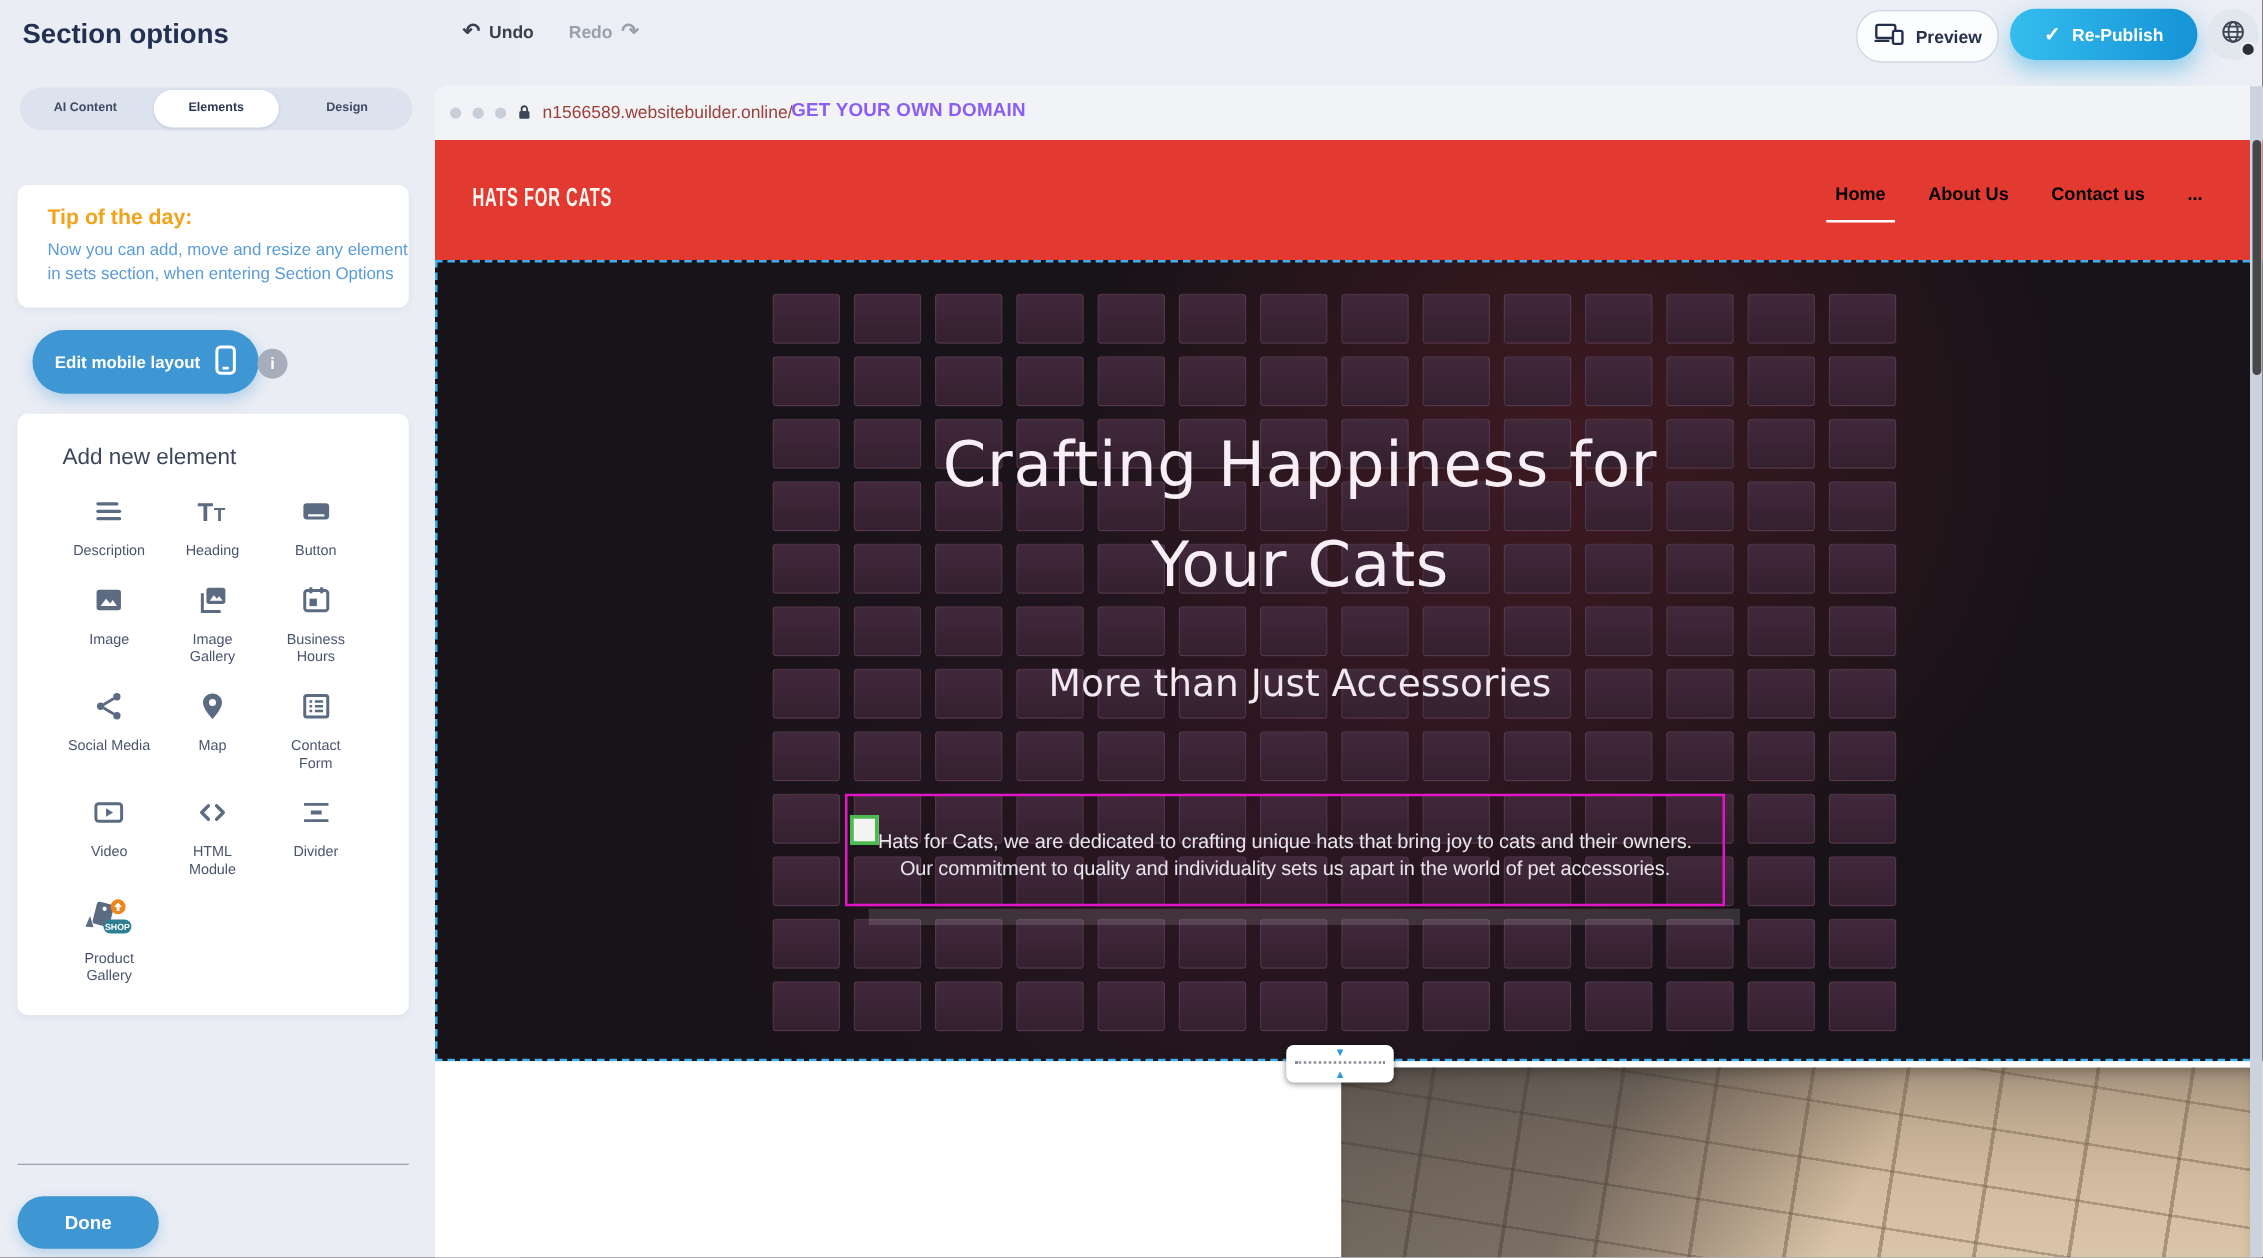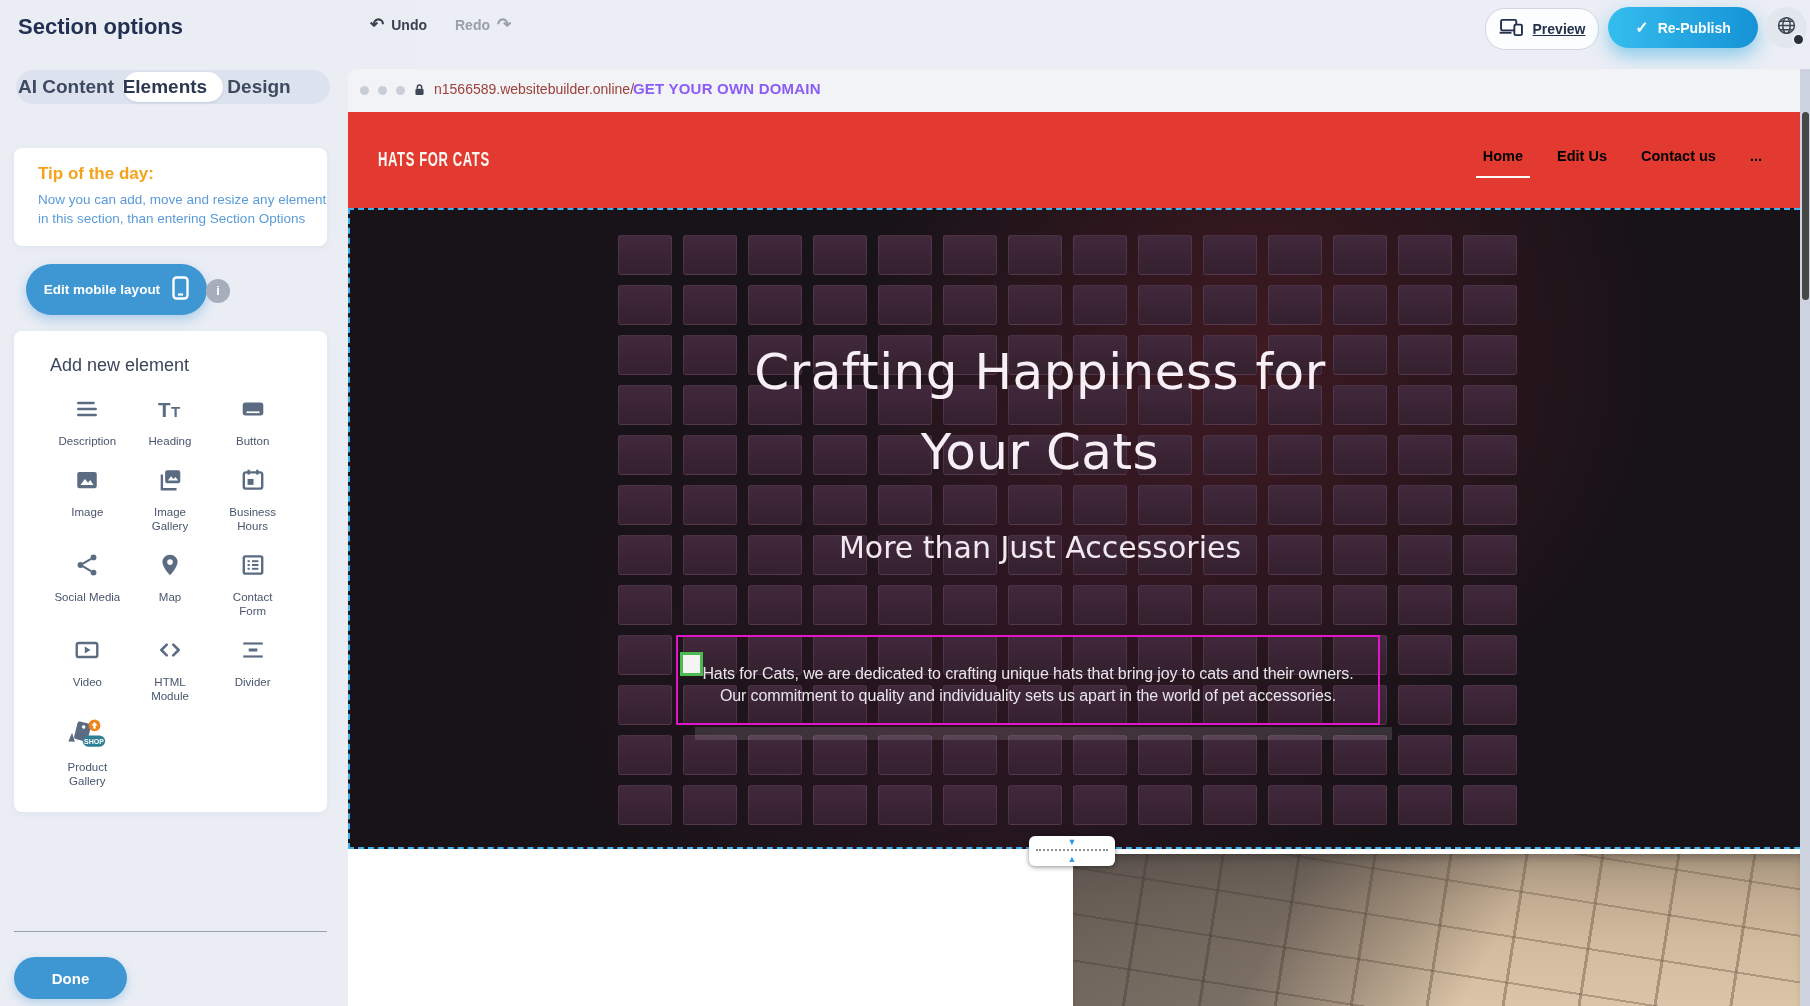--- a/index.html
+++ b/index.html
@@ -5,21 +5,21 @@
   html,body{margin:0;padding:0;}
   body{
     width:1810px;height:1006px;position:relative;overflow:hidden;
     background:#ebeef5;font-family:"Liberation Sans",sans-serif;
     -webkit-font-smoothing:antialiased;
   }
   
   .left-panel{position:absolute;left:0;top:0;width:416px;height:1006px;background:#eaedf4;}
   .panel-title{position:absolute;left:18px;top:14px;font-size:22px;font-weight:bold;color:#223052;}
   .tabs{position:absolute;left:16px;top:70px;width:314px;height:34px;background:#dde3ee;border-radius:17px;display:flex;align-items:center;}
-  .tab{flex:1;font-size:19px;font-weight:bold;color:#3e4a61;line-height:30px;height:30px;margin:2px;cursor:pointer;border-radius:15px;}
+  .tab{flex:1;text-align:center;font-size:10px;font-weight:bold;color:#3e4a61;line-height:30px;height:30px;margin:2px;cursor:pointer;border-radius:15px;}
   .tab.active{background:#ffffff;color:#2b3850;box-shadow:0 1px 3px rgba(50,70,110,.15);}
   .card{position:absolute;background:#fff;border-radius:8px;box-shadow:0 2px 6px rgba(40,60,100,.05);}
   .tip-card{left:14px;top:148px;width:313px;height:98px;}
   .tip-title{margin:16px 0 6px 24px;font-size:17px;font-weight:bold;color:#f5a21b;}
   .tip-line{margin-left:24px;font-size:13.5px;line-height:19px;color:#5a9bd8;}
   .btn-blue{background:#3e96d3;color:#fff;font-weight:bold;border:none;cursor:pointer;display:flex;align-items:center;justify-content:center;}
   .edit-mobile{position:absolute;left:26px;top:264px;width:181px;height:51px;border-radius:26px;font-size:13.5px;gap:12px;box-shadow:0 5px 12px rgba(62,150,211,.35);}
   .info-dot{position:absolute;left:206px;top:279px;width:24px;height:24px;border-radius:50%;background:#a6adbb;color:#fff;font-size:13px;font-weight:bold;text-align:center;line-height:24px;cursor:pointer;}
   .add-card{left:14px;top:331px;width:313px;height:481px;}
   .add-title{margin:24px 0 0 36px;font-size:18px;color:#3b465b;}
@@ -29,21 +29,21 @@
   .el-icon svg{width:26px;height:26px;}
   .el-icon.wide svg{width:44px;height:32px;}
   .el-label{margin-top:10px;font-size:11.5px;line-height:14px;color:#49556e;}
   .panel-divider{position:absolute;left:14px;top:931px;width:313px;height:1px;background:#9aa0ac;}
   .done-btn{position:absolute;left:14px;top:957px;width:113px;height:42px;border-radius:21px;font-size:15px;box-shadow:0 4px 10px rgba(62,150,211,.3);}
   
   .undo-group,.redo-group{position:absolute;top:16px;display:flex;align-items:center;gap:7px;font-size:14px;font-weight:bold;cursor:pointer;}
   .undo-group{left:370px;color:#39414f;}
   .redo-group{left:455px;color:#99a0ac;}
   .curve-icon{font-size:17px;line-height:17px;}
-  .preview-btn{position:absolute;left:1485px;top:8px;width:112px;height:40px;border-radius:20px;background:#fcfdfe;border:1.5px solid #cfd5e0;display:flex;align-items:center;justify-content:center;gap:9px;font-size:14px;font-weight:bold;color:#232f4b;cursor:pointer;text-decoration:underline;}
+  .preview-btn{position:absolute;left:1485px;top:8px;width:112px;height:40px;border-radius:20px;background:#fcfdfe;border:1.5px solid #cfd5e0;display:flex;align-items:center;justify-content:center;gap:9px;font-size:14px;font-weight:bold;color:#232f4b;cursor:pointer;}
   .republish-btn{position:absolute;left:1608px;top:7px;width:150px;height:41px;border-radius:21px;background:linear-gradient(90deg,#35bdee,#1593d6);color:#fff;font-size:14px;font-weight:bold;display:flex;align-items:center;justify-content:center;gap:9px;cursor:pointer;box-shadow:0 8px 18px rgba(41,169,224,.5);}
   .globe-btn{position:absolute;left:1766px;top:7px;width:41px;height:41px;border-radius:50%;background:#e2e6ed;display:flex;align-items:center;justify-content:center;cursor:pointer;}
   .globe-btn .dot{position:absolute;right:2px;bottom:2px;width:9px;height:9px;border-radius:50%;background:#2b2f36;border:2px solid #ebeef5;}
   
   .frame{position:absolute;left:348px;top:69px;width:1472px;height:937px;border-radius:10px 10px 0 0;overflow:hidden;background:#fff;}
   .chrome{position:relative;height:43px;background:#f2f3f6;}
   .win-dots{position:absolute;left:12px;top:17px;display:flex;gap:9px;}
   .win-dots i{width:9px;height:9px;border-radius:50%;background:#c8ced8;}
   .lock{position:absolute;left:64px;top:12px;}
   .url{position:absolute;left:86px;top:12px;font-size:14px;color:#9b403a;cursor:text;}
@@ -97,21 +97,21 @@
 
   <div class="tabs">
     <div class="tab">AI Content</div>
     <div class="tab active">Elements</div>
     <div class="tab">Design</div>
   </div>
 
   <div class="card tip-card">
     <div class="tip-title">Tip of the day:</div>
     <div class="tip-line">Now you can add, move and resize any element</div>
-    <div class="tip-line">in this section, than entering Section Options</div>
+    <div class="tip-line">in sets section, when entering Section Options</div>
   </div>
 
   <button class="btn-blue edit-mobile">
     <span>Edit mobile layout</span>
     <span class="phone-wrap">
       <svg width="17" height="24" viewBox="0 0 17 24">
           <rect x="1.5" y="1.5" width="14" height="21" rx="3" fill="none" stroke="#fff" stroke-width="2.4"></rect>
           <line x1="6" y1="18.5" x2="11" y2="18.5" stroke="#fff" stroke-width="2.2"></line>
         </svg>
     </span>
@@ -363,21 +363,21 @@
         </svg>
     </span>
     <span class="url">n1566589.websitebuilder.online/</span>
     <span class="domain-cta">GET YOUR OWN DOMAIN</span>
   </div>
 
   <div class="site-header">
     <div class="logo">HATS FOR CATS</div>
     <div class="site-nav">
         <div class="nav-item active">Home</div>
-        <div class="nav-item">Edit Us</div>
+        <div class="nav-item">About Us</div>
         <div class="nav-item">Contact us</div>
         <div class="nav-item">...</div>
       </div>
   </div>
 
   <div class="hero">
     <div class="hero-tiles">
         <div class="tile"></div>
         <div class="tile"></div>
         <div class="tile"></div>

